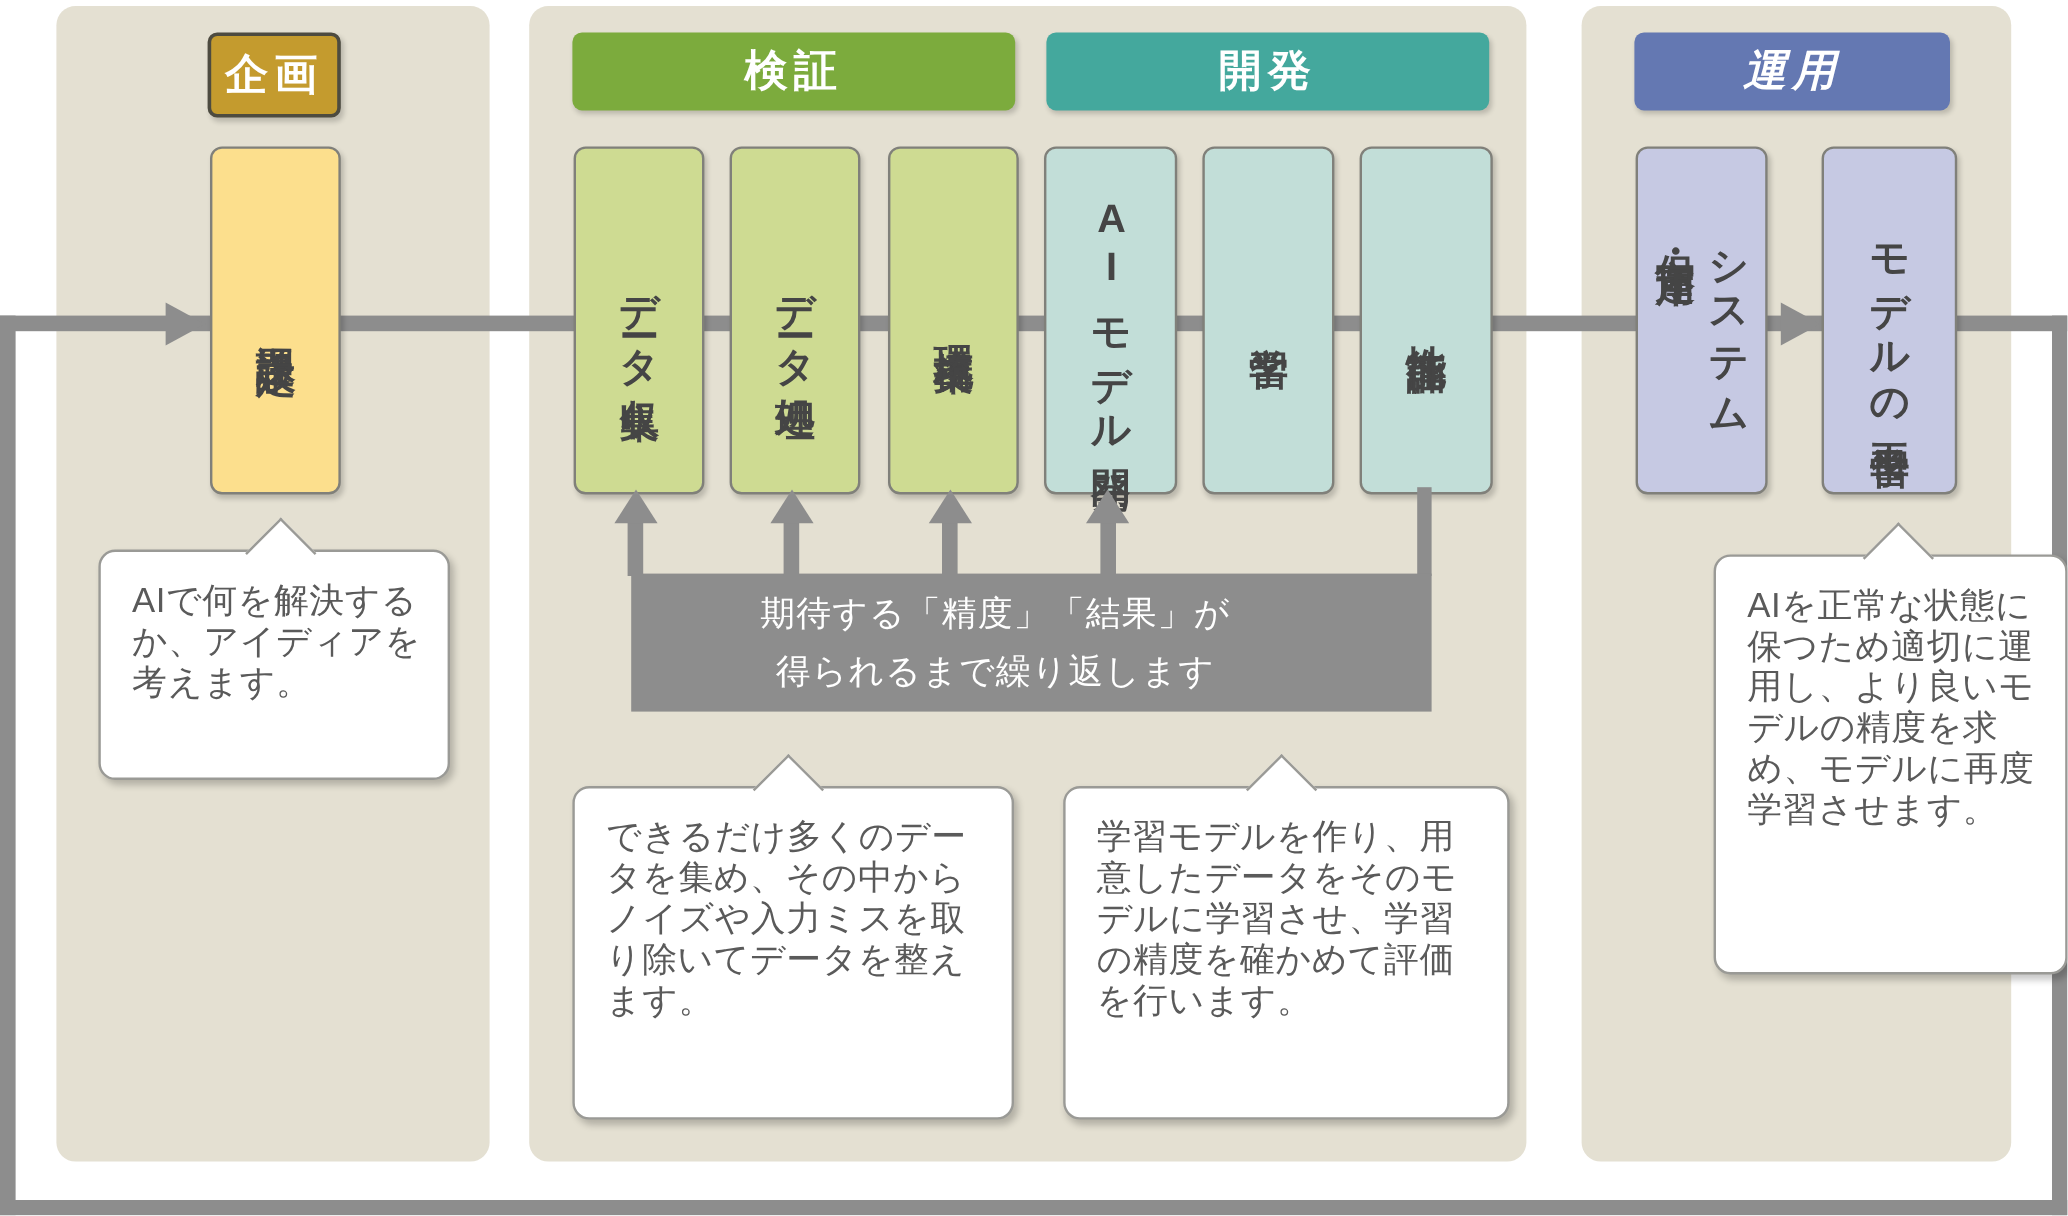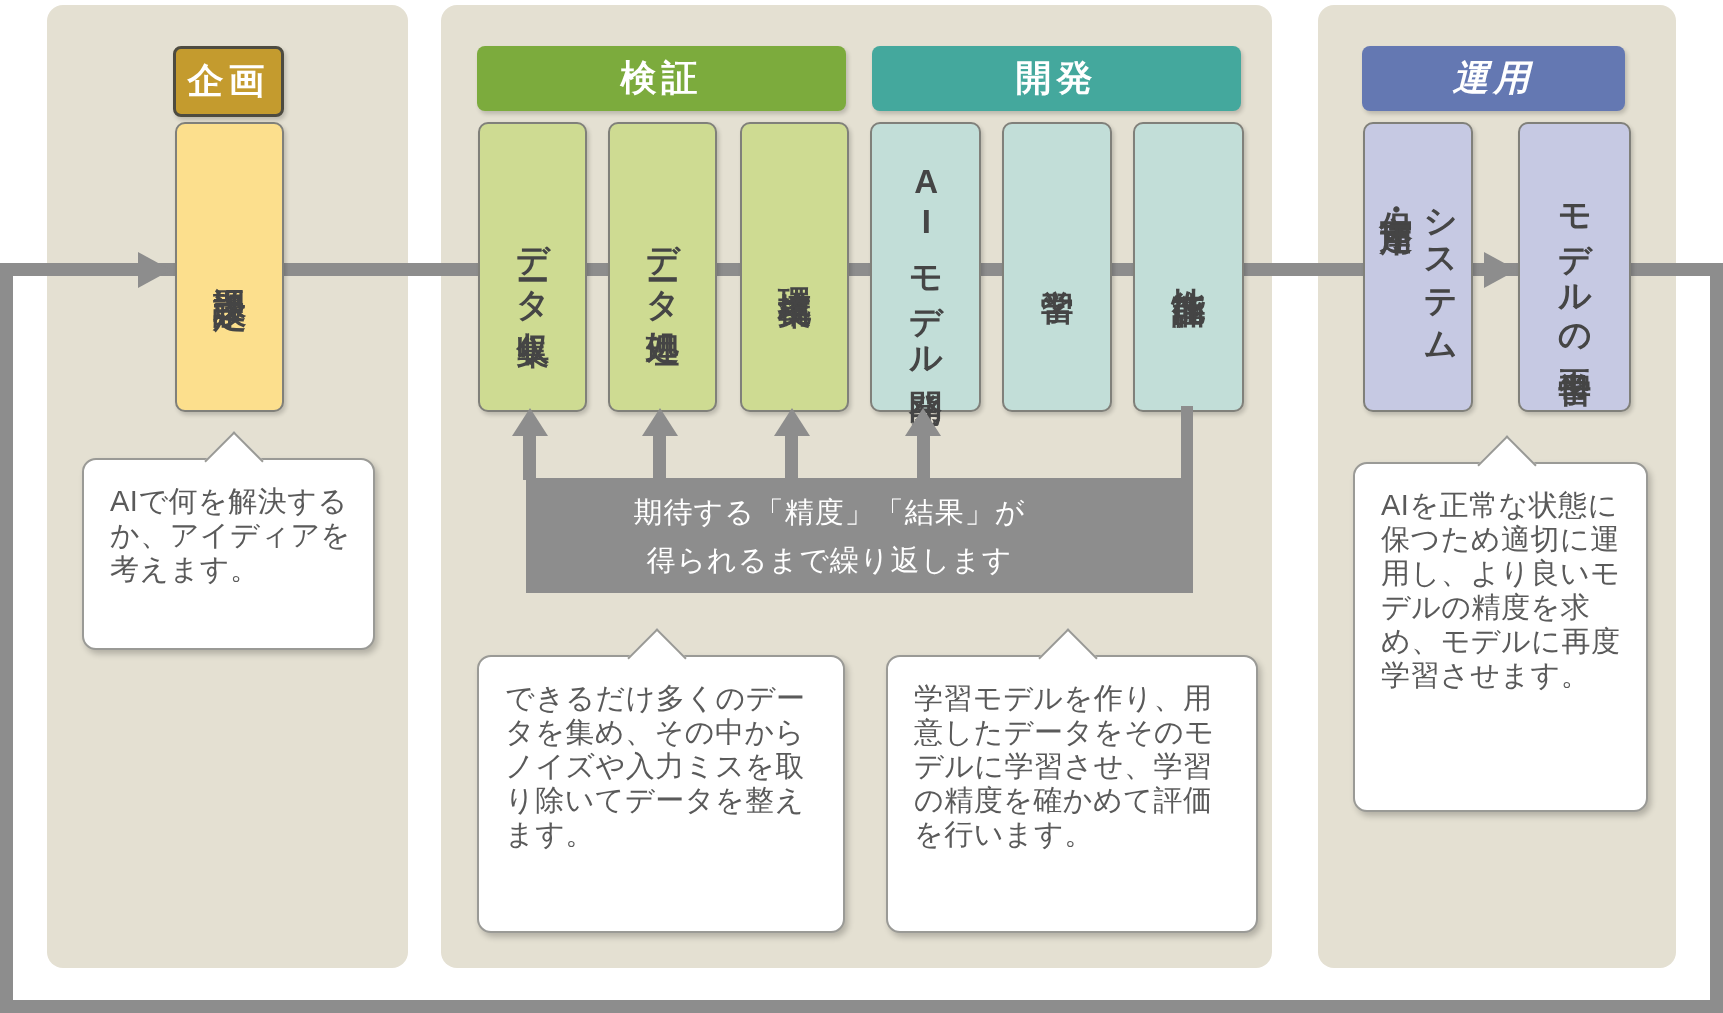--- a/index.html
+++ b/index.html
@@ -5,21 +5,21 @@
   html,body{margin:0;padding:0;background:#fff;}
   #canvas{
     position:relative;width:1723px;height:1013px;overflow:hidden;
     font-family:"Liberation Sans",sans-serif;background:#ffffff;
   }
   
   .panel{position:absolute;top:5px;height:963px;background:#e4e0d2;border-radius:16px;}
   
   .flow{position:absolute;background:#8d8d8d;}
   
-  .phase{position:absolute;top:46px;height:65px;border-radius:8px;
+  .phase{position:absolute;top:27px;height:65px;border-radius:8px;
          display:flex;align-items:center;justify-content:center;
          color:#fff;font-size:36px;font-weight:bold;letter-spacing:5px;
          box-shadow:2px 3px 4px rgba(0,0,0,0.18);}
   .phase.gold{background:#c49b2e;border:3px solid #4d4b40;}
   .phase.green{background:#7cab3d;}
   .phase.teal{background:#44a89d;}
   .phase.blue{background:#6478b2;}
   
   .pbox{position:absolute;top:122px;height:286px;border:2px solid #80807a;border-radius:10px;
         display:flex;align-items:center;justify-content:center;
@@ -148,21 +148,21 @@
 
   <div class="bubble" style="left:870px;top:655px;width:372px;height:278px;margin-left:16px;">
     <div class="pointer" style="left:159px;"></div>
     <div class="btext">学習モデルを作り、用
 意したデータをそのモ
 デルに学習させ、学習
 の精度を確かめて評価
 を行います。</div>
   </div>
 
-  <div class="bubble" style="left:1353px;top:462px;width:295px;height:350px;">
+  <div class="bubble" style="left:1428px;top:462px;width:295px;height:350px;">
     <div class="pointer" style="left:131px;"></div>
     <div class="btext">AIを正常な状態に
 保つため適切に運
 用し、より良いモ
 デルの精度を求
 め、モデルに再度
 学習させます。</div>
   </div>
 
 </div>

